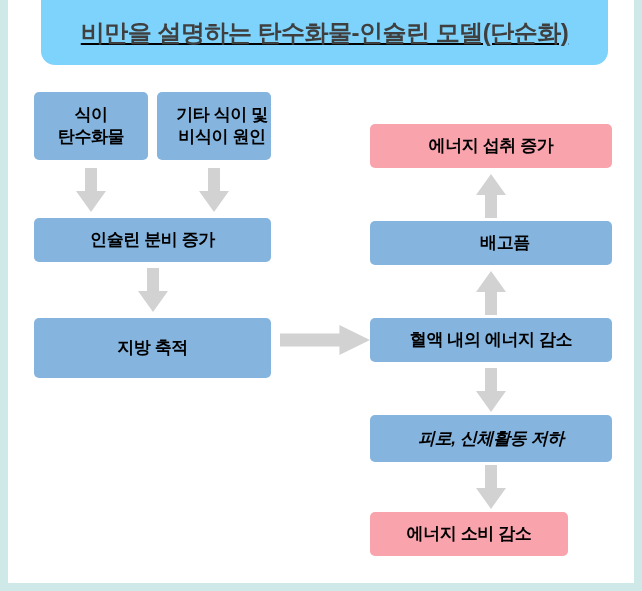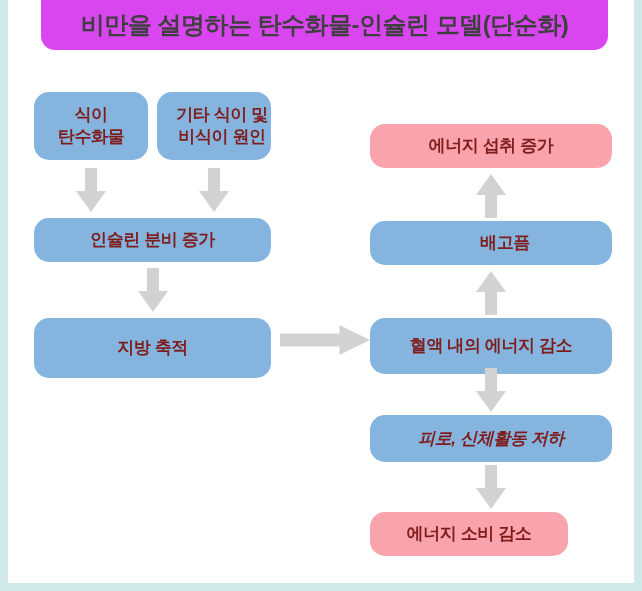--- a/index.html
+++ b/index.html
@@ -23,48 +23,49 @@
     height: 583px;
     background: #ffffff;
   }
 
   
   #title-banner {
     position: absolute;
     left: 33px;
     top: 0px;
     width: 567px;
-    height: 50px;
-    background: #d946ef;
+    height: 65px;
+    background: #7dd3fc;
     border-bottom-left-radius: 14px;
     border-bottom-right-radius: 14px;
     display: flex;
     align-items: center;
     justify-content: center;
     box-sizing: border-box;
+    text-decoration: underline;
   }
   #title-text {
     font-size: 24px;
     font-weight: bold;
     color: #3f3f3f;
     letter-spacing: -0.5px;
     white-space: nowrap;
     line-height: 1;
   }
 
   
   .node {
     position: absolute;
     box-sizing: border-box;
-    border-radius: 15px;
+    border-radius: 5px;
     display: flex;
     align-items: center;
     justify-content: center;
     text-align: center;
-    color: #7f1d1d;
+    color: #000000;
     font-weight: bold;
     font-size: 17px;
     line-height: 1.28;
     letter-spacing: -0.4px;
     white-space: pre-line;
   }
   .node.blue { background: #85b5de; }
   .node.pink { background: #f9a3ad; }
 
   
@@ -111,21 +112,21 @@
   <div class="arrow arrow-right" style="left:272px; top:325px; width:90px; height:30px;"></div>
 
   <div class="node pink" style="left:362px; top:124px; width:242px; height:44px;">에너지 섭취 증가</div>
 
   <div class="arrow arrow-up" style="left:468px; top:174px; width:30px; height:44px;"></div>
 
   <div class="node blue" style="left:362px; top:221px; width:242px; height:44px;padding-left:28px;">배고픔</div>
 
   <div class="arrow arrow-up" style="left:468px; top:271px; width:30px; height:44px;"></div>
 
-  <div class="node blue" style="left:362px; top:318px; width:242px; height:56px;">혈액 내의 에너지 감소</div>
+  <div class="node blue" style="left:362px; top:318px; width:242px; height:44px;">혈액 내의 에너지 감소</div>
 
   <div class="arrow arrow-down" style="left:468px; top:368px; width:30px; height:44px;"></div>
 
   <div class="node blue" style="left:362px; top:415px; width:242px; height:47px;font-style:italic;">피로, 신체활동 저하</div>
 
   <div class="arrow arrow-down" style="left:468px; top:465px; width:30px; height:44px;"></div>
 
   <div class="node pink" style="left:362px; top:512px; width:198px; height:44px;">에너지 소비 감소</div>
 
 </div>

